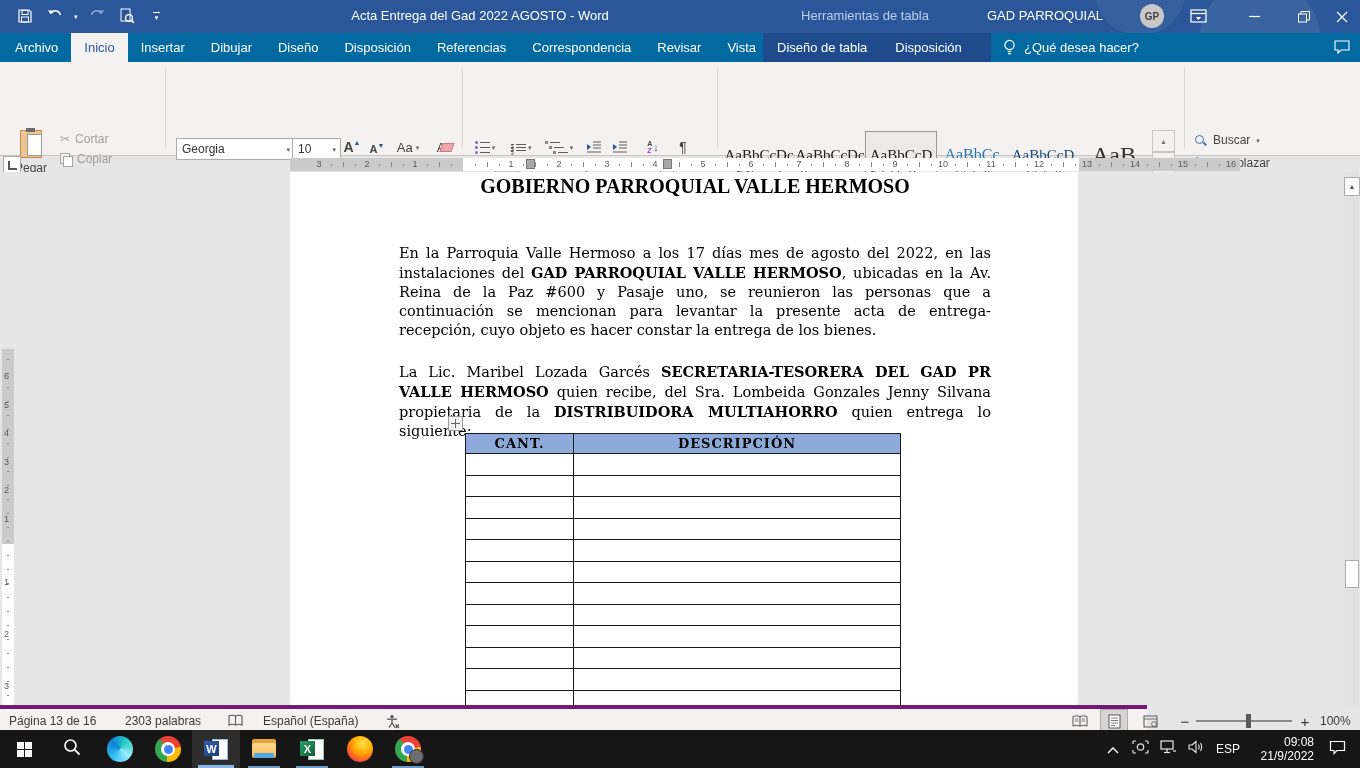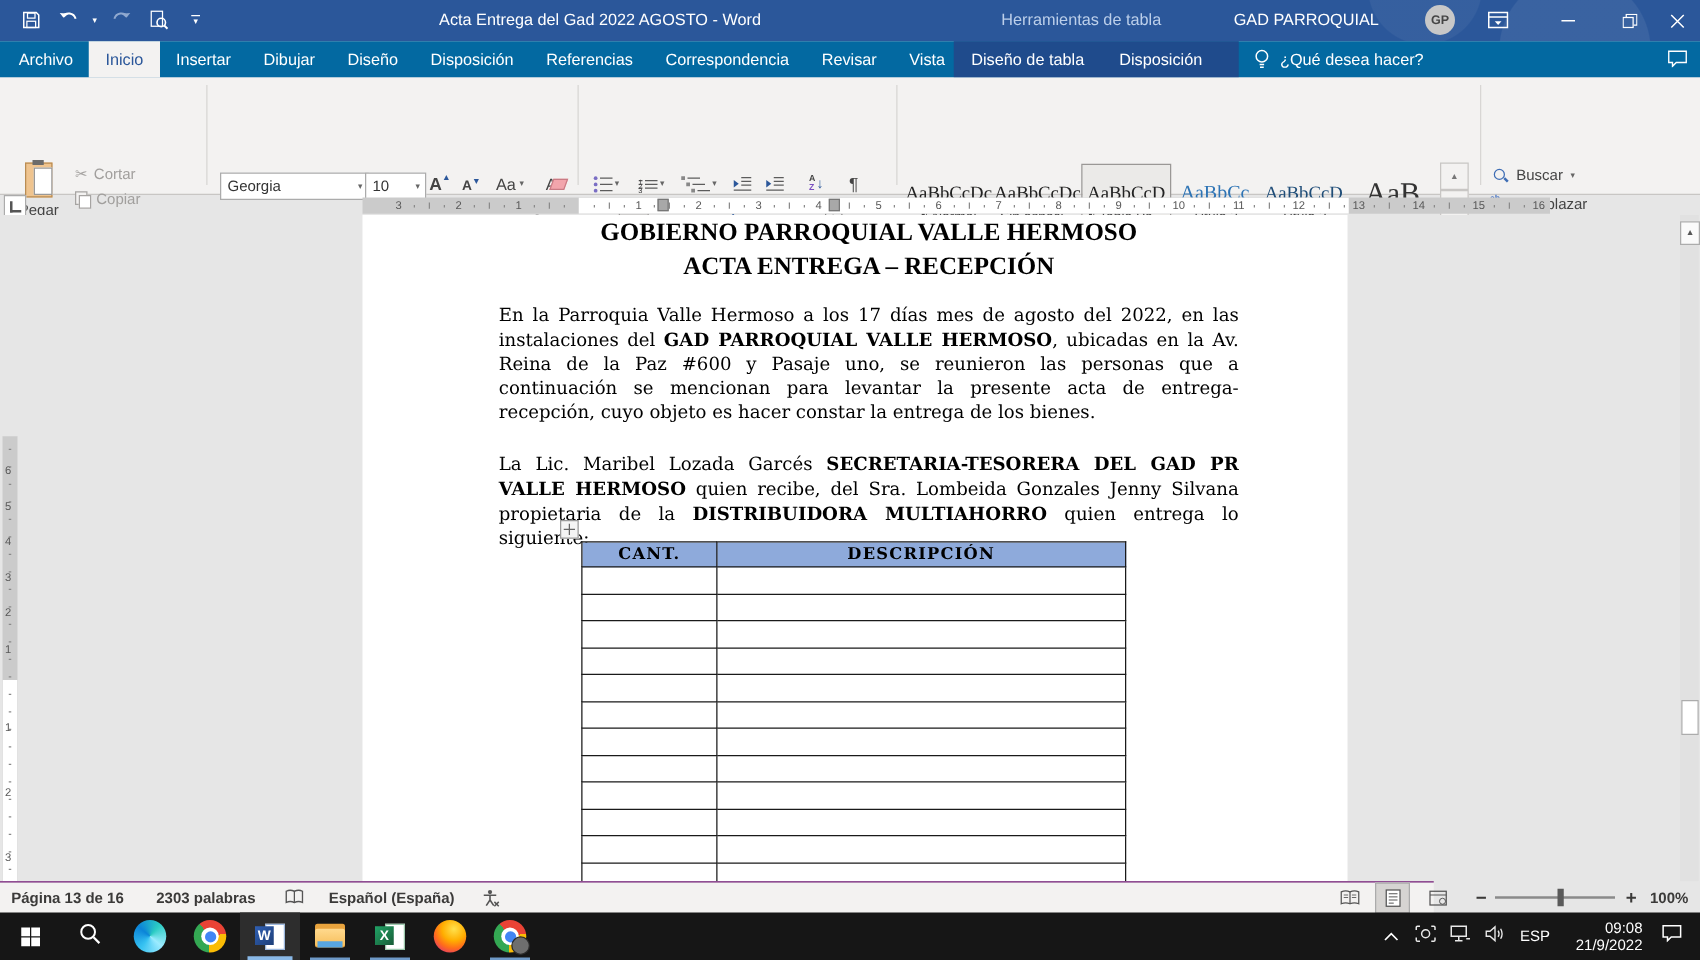--- a/index.html
+++ b/index.html
@@ -61,22 +61,22 @@
          font-weight:bold;font-size:20px;color:#000;}
   .doc-p{position:absolute;left:109px;width:592px;font-family:"DejaVu Serif",serif;font-size:14.5px;
          line-height:19px;color:#000;text-align:justify;}
   #doctable{position:absolute;left:175px;top:261px;border-collapse:collapse;}
   #doctable td,#doctable th{border:1px solid #1a1a1a;padding:0;}
   #doctable th{background:#8EAADB;height:19px;font-family:"DejaVu Serif",serif;font-size:13px;letter-spacing:1px;color:#000;}
   #doctable td{height:20.5px;background:#fff;}
   
   #vscroll{position:absolute;left:1344px;top:0;width:15px;height:533px;background:#E1E1E1;}
   
-  #statusbar{left:0;top:705px;width:1147px;height:25px;background:#F3F2F1;border-top:1px solid #701a75;
-             font-size:12px;color:#3B3A39;font-weight:bold;}
+  #statusbar{left:0;top:705px;width:1147px;height:25px;background:#F3F2F1;border-top:4px solid #701a75;
+             font-size:12px;color:#3B3A39;}
   .sb-item{position:absolute;top:0;height:24px;display:flex;align-items:center;white-space:nowrap;}
   
   #taskbar{left:0;top:730px;width:1360px;height:38px;background:#161616;}
   .tb-slot{width:48px;height:38px;display:flex;align-items:center;justify-content:center;position:relative;}
   .tb-slot.active{background:#2D2D2D;}
   .runline{position:absolute;bottom:0;left:6px;right:6px;height:3px;background:#89B8E6;}
   .tray{position:absolute;right:0;top:0;height:38px;display:flex;align-items:center;color:#E8E8E8;}
   .clock{font-size:12px;color:#fff;text-align:right;line-height:14px;}
 </style>
 </head>
@@ -623,21 +623,20 @@
         <i class="rtick" style="left: 5px; top: 276px; width: 2px; height: 1px; position: absolute; background: rgb(138, 138, 138);"></i>
         <i class="rtick" style="left: 5px; top: 290px; width: 2px; height: 1px; position: absolute; background: rgb(138, 138, 138);"></i>
         <i class="rtick" style="left: 5px; top: 304px; width: 2px; height: 1px; position: absolute; background: rgb(138, 138, 138);"></i>
         <i class="rtick" style="left: 5px; top: 318px; width: 2px; height: 1px; position: absolute; background: rgb(138, 138, 138);"></i>
         <i class="rtick" style="left: 5px; top: 332px; width: 2px; height: 1px; position: absolute; background: rgb(138, 138, 138);"></i>
         <i class="rtick" style="left: 5px; top: 346px; width: 2px; height: 1px; position: absolute; background: rgb(138, 138, 138);"></i>
       </div>
 
     <div id="page">
       <div class="doc-h" style="top:3px;">GOBIERNO PARROQUIAL VALLE HERMOSO</div>
-      <div class="doc-h" style="top:30px;">ACTA ENTREGA – RECEPCIÓN</div>
       <div class="doc-p" style="top:72px;" id="para0"><span>En la Parroquia Valle Hermoso a los 17 días mes de agosto del 2022, en las instalaciones del </span><span style="font-weight: bold;">GAD PARROQUIAL VALLE HERMOSO</span><span>, ubicadas en la Av. Reina de la Paz #600 y Pasaje uno, se reunieron las personas que a continuación se mencionan para levantar la presente acta de entrega-recepción, cuyo objeto es hacer constar la entrega de los bienes.</span></div>
       <div class="doc-p" style="top:190px;" id="para1"><span>La Lic. Maribel Lozada Garcés </span><span style="font-weight: bold;">SECRETARIA-TESORERA DEL GAD PR VALLE HERMOSO</span><span> quien recibe, del Sra. Lombeida Gonzales Jenny Silvana propietaria de la </span><span style="font-weight: bold;">DISTRIBUIDORA MULTIAHORRO</span><span> quien entrega lo siguiente:</span></div>
       <div class="abs" style="left:158px;top:244px;width:13px;height:13px;border:1px solid #9a9a9a;background:#f4f4f4;">
         <i style="position:absolute;left:6px;top:2px;width:1px;height:9px;background:#666;"></i>
         <i style="position:absolute;left:2px;top:6px;width:9px;height:1px;background:#666;"></i>
       </div>
       <table id="doctable">
         <thead>
             <tr>
           <th style="width:107px;">CANT.</th>

